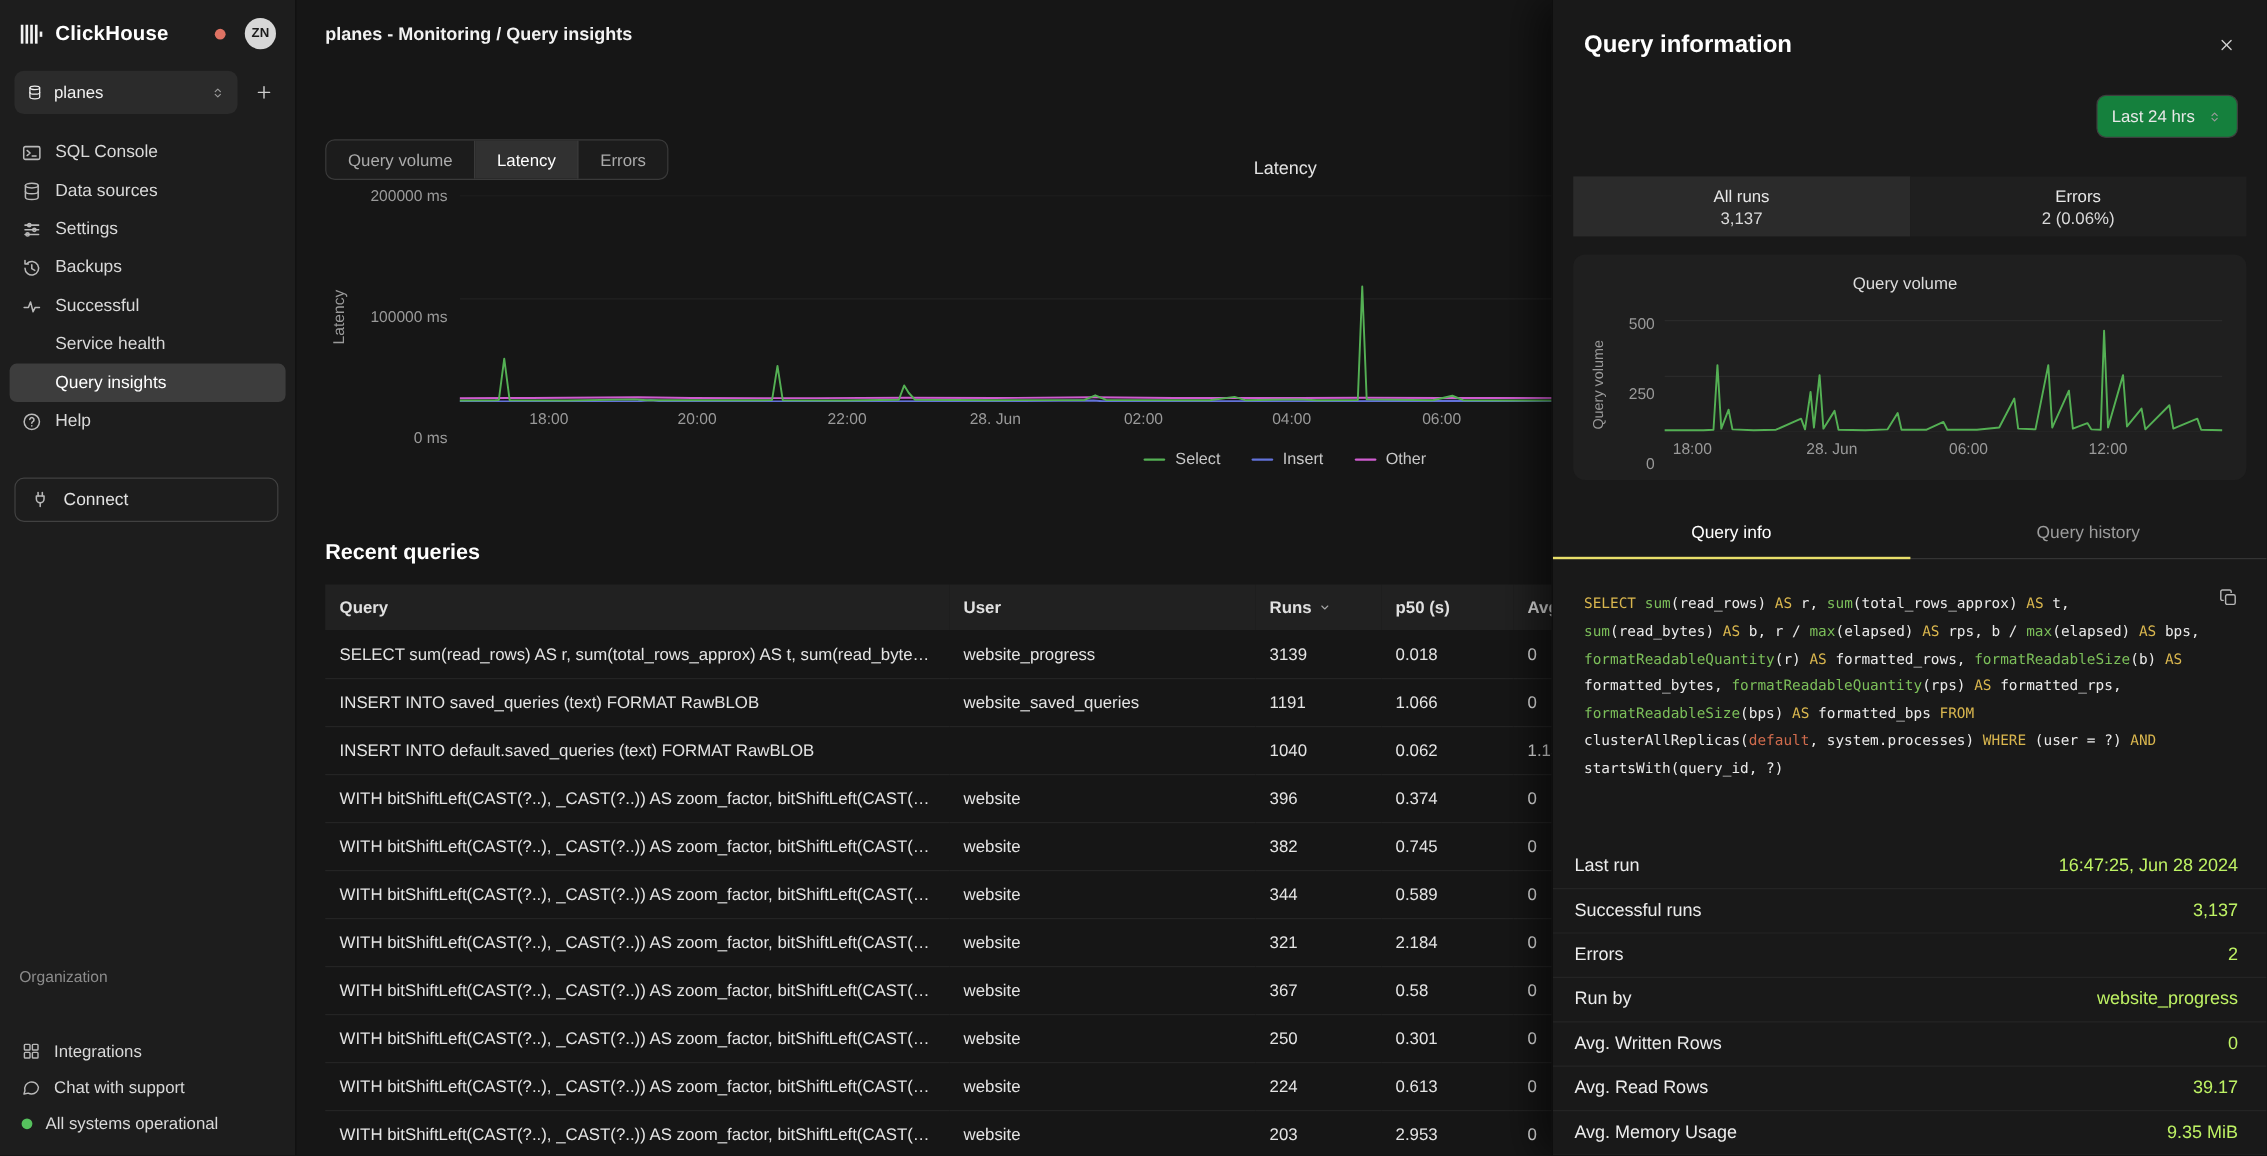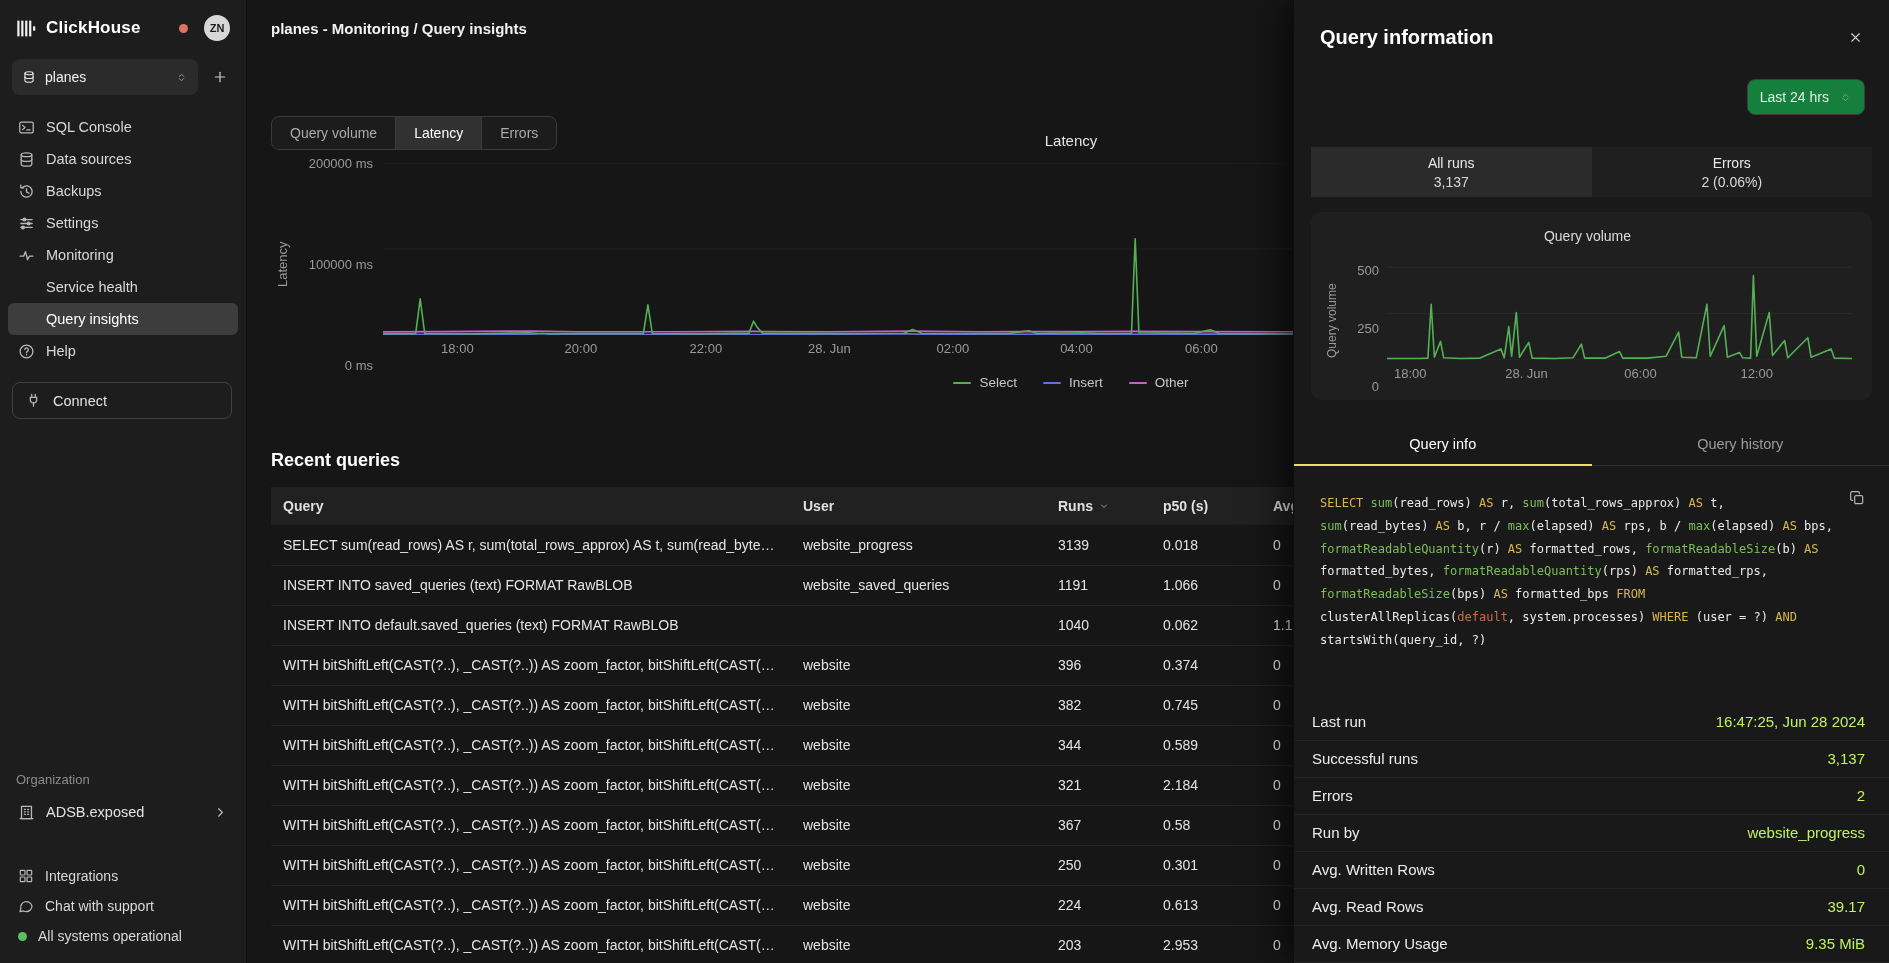--- a/index.html
+++ b/index.html
@@ -11,21 +11,21 @@
   
   .sidebar { position:absolute; left:0; top:0; bottom:0; width:247px; background:#1d1d1d; display:flex; flex-direction:column; z-index:3; border-right:1px solid #101010; }
   .side-top { display:flex; align-items:center; padding:15px 16px 10px; gap:9px; }
   .brand { font-size:17px; font-weight:700; color:#fff; letter-spacing:.2px; }
   .notif-dot { width:9px; height:9px; border-radius:50%; background:#de7263; margin-left:auto; margin-right:7px; }
   .avatar { width:26px; height:26px; border-radius:50%; background:#d7d7d7; color:#1b1b1b; font-size:11px; font-weight:700; display:flex; align-items:center; justify-content:center; flex:none; }
   .service-row { display:flex; align-items:center; gap:8px; padding:8px 12px 0; }
   .service-select { flex:1; display:flex; align-items:center; gap:9px; background:#2b2b2b; border-radius:8px; height:36px; padding:0 10px; font-size:14px; color:#f0f0f0; }
   .service-select .updown { margin-left:auto; color:#9a9a9a; }
   .plus-btn { background:none; border:none; color:#cdcdcd; width:28px; height:28px; display:flex; align-items:center; justify-content:center; }
-  .nav { margin:16px 8px 0; }
+  .nav { margin:16px 8px 16px; }
   .nav-item { display:flex; align-items:center; gap:11px; height:32px; padding:0 10px; border-radius:6px; font-size:14.5px; color:#d9d9d9; }
   .nav-item .icon { color:#b9b9b9; width:17px; }
   .nav-item.child { padding-left:38px; }
   .nav-item.active { background:#3d3d3d; color:#fff; }
   .connect-btn { margin:15px 14px 0 12px; height:37px; border:1px solid #414141; border-radius:8px; display:flex; align-items:center; gap:11px; padding:0 12px; font-size:14.5px; color:#e2e2e2; }
   .connect-btn .icon { color:#b9b9b9; }
   .spacer { flex:1; }
   .org-label { padding:0 16px 8px; font-size:13px; color:#8b8b8b; }
   .org-item { margin:0 8px; height:34px; display:flex; align-items:center; gap:11px; padding:0 10px; border-radius:6px; font-size:14.5px; color:#e2e2e2; }
   .org-item .icon { color:#b9b9b9; }
@@ -162,47 +162,47 @@
               <ellipse cx="12" cy="5.2" rx="7.5" ry="2.7"></ellipse>
               <path d="M4.5 5.2v13.6c0 1.5 3.4 2.7 7.5 2.7s7.5-1.2 7.5-2.7V5.2"></path>
               <path d="M4.5 12c0 1.5 3.4 2.7 7.5 2.7s7.5-1.2 7.5-2.7"></path>
             </svg>
           </span>
           <span data-interactable="false">Data sources</span>
         </div>
         <div class="nav-item" data-interactable="true">
           <span class="icon" data-interactable="false">
             <svg viewBox="0 0 24 24" width="17" height="17" fill="none" stroke="currentColor" stroke-width="1.8" stroke-linecap="round" stroke-linejoin="round">
-              <path d="M4 12a8 8 0 1 0 2.3-5.6"></path>
-              <polyline points="4,3 4,7 8,7"></polyline>
-              <polyline points="12,8 12,12.5 15.5,14.5"></polyline>
-            </svg>
-          </span>
-          <span data-interactable="false">Backups</span>
-        </div>
-        <div class="nav-item" data-interactable="true">
-          <span class="icon" data-interactable="false">
-            <svg viewBox="0 0 24 24" width="17" height="17" fill="none" stroke="currentColor" stroke-width="1.8" stroke-linecap="round" stroke-linejoin="round">
               <line x1="4" y1="6.5" x2="20" y2="6.5"></line>
               <circle cx="9" cy="6.5" r="1.9"></circle>
               <line x1="4" y1="12" x2="20" y2="12"></line>
               <circle cx="15" cy="12" r="1.9"></circle>
               <line x1="4" y1="17.5" x2="20" y2="17.5"></line>
               <circle cx="7" cy="17.5" r="1.9"></circle>
             </svg>
           </span>
           <span data-interactable="false">Settings</span>
         </div>
         <div class="nav-item" data-interactable="true">
           <span class="icon" data-interactable="false">
             <svg viewBox="0 0 24 24" width="17" height="17" fill="none" stroke="currentColor" stroke-width="1.8" stroke-linecap="round" stroke-linejoin="round">
+              <path d="M4 12a8 8 0 1 0 2.3-5.6"></path>
+              <polyline points="4,3 4,7 8,7"></polyline>
+              <polyline points="12,8 12,12.5 15.5,14.5"></polyline>
+            </svg>
+          </span>
+          <span data-interactable="false">Backups</span>
+        </div>
+        <div class="nav-item" data-interactable="true">
+          <span class="icon" data-interactable="false">
+            <svg viewBox="0 0 24 24" width="17" height="17" fill="none" stroke="currentColor" stroke-width="1.8" stroke-linecap="round" stroke-linejoin="round">
               <polyline points="3,13 8,13 10.5,6.5 13.5,18 16,13 21,13"></polyline>
             </svg>
           </span>
-          <span data-interactable="false">Monitoring</span>
+          <span data-interactable="false">Successful</span>
         </div>
         <div class="nav-item child" data-interactable="true">
           <span data-interactable="false">Service health</span>
         </div>
         <div class="nav-item child active" data-interactable="true">
           <span data-interactable="false">Query insights</span>
         </div>
         <div class="nav-item" data-interactable="true">
           <span class="icon" data-interactable="false">
             <svg viewBox="0 0 24 24" width="17" height="17" fill="none" stroke="currentColor" stroke-width="1.8" stroke-linecap="round" stroke-linejoin="round">
@@ -220,40 +220,20 @@
             <path d="M7.5 7.5h9v3.5a4.5 4.5 0 0 1-9 0z"></path>
             <line x1="9.5" y1="7.5" x2="9.5" y2="3.5"></line>
             <line x1="14.5" y1="7.5" x2="14.5" y2="3.5"></line>
             <line x1="12" y1="15.5" x2="12" y2="20"></line>
           </svg>
         </span>
       <span data-interactable="false">Connect</span>
     </div>
     <div class="spacer" data-interactable="false"></div>
     <div class="org-label" data-interactable="false">Organization</div>
-    <div class="org-item" data-interactable="true">
-      <span class="icon" data-interactable="false">
-          <svg viewBox="0 0 24 24" width="17" height="17" fill="none" stroke="currentColor" stroke-width="1.8" stroke-linecap="round" stroke-linejoin="round">
-            <rect x="5" y="3.5" width="14" height="17"></rect>
-            <line x1="3" y1="20.5" x2="21" y2="20.5"></line>
-            <line x1="9" y1="7.5" x2="10.5" y2="7.5"></line>
-            <line x1="13.5" y1="7.5" x2="15" y2="7.5"></line>
-            <line x1="9" y1="11" x2="10.5" y2="11"></line>
-            <line x1="13.5" y1="11" x2="15" y2="11"></line>
-            <line x1="9" y1="14.5" x2="10.5" y2="14.5"></line>
-            <line x1="13.5" y1="14.5" x2="15" y2="14.5"></line>
-          </svg>
-        </span>
-      <span data-interactable="false">ADSB.exposed</span>
-      <span class="chev icon" data-interactable="false">
-          <svg viewBox="0 0 24 24" width="15" height="15" fill="none" stroke="currentColor" stroke-width="1.8" stroke-linecap="round" stroke-linejoin="round">
-            <polyline points="9,6 15,12 9,18"></polyline>
-          </svg>
-        </span>
-    </div>
     <div class="side-footer" data-interactable="false">
         <div class="footer-item" data-interactable="true">
           <span data-interactable="false" class="icon">
             <svg viewBox="0 0 24 24" width="16" height="16" fill="none" stroke="currentColor" stroke-width="1.8" stroke-linecap="round" stroke-linejoin="round">
               <rect x="3.5" y="3.5" width="7" height="7" rx="1"></rect>
               <rect x="13.5" y="3.5" width="7" height="7" rx="1"></rect>
               <rect x="3.5" y="13.5" width="7" height="7" rx="1"></rect>
               <rect x="13.5" y="13.5" width="7" height="7" rx="1"></rect>
             </svg>
           </span>

